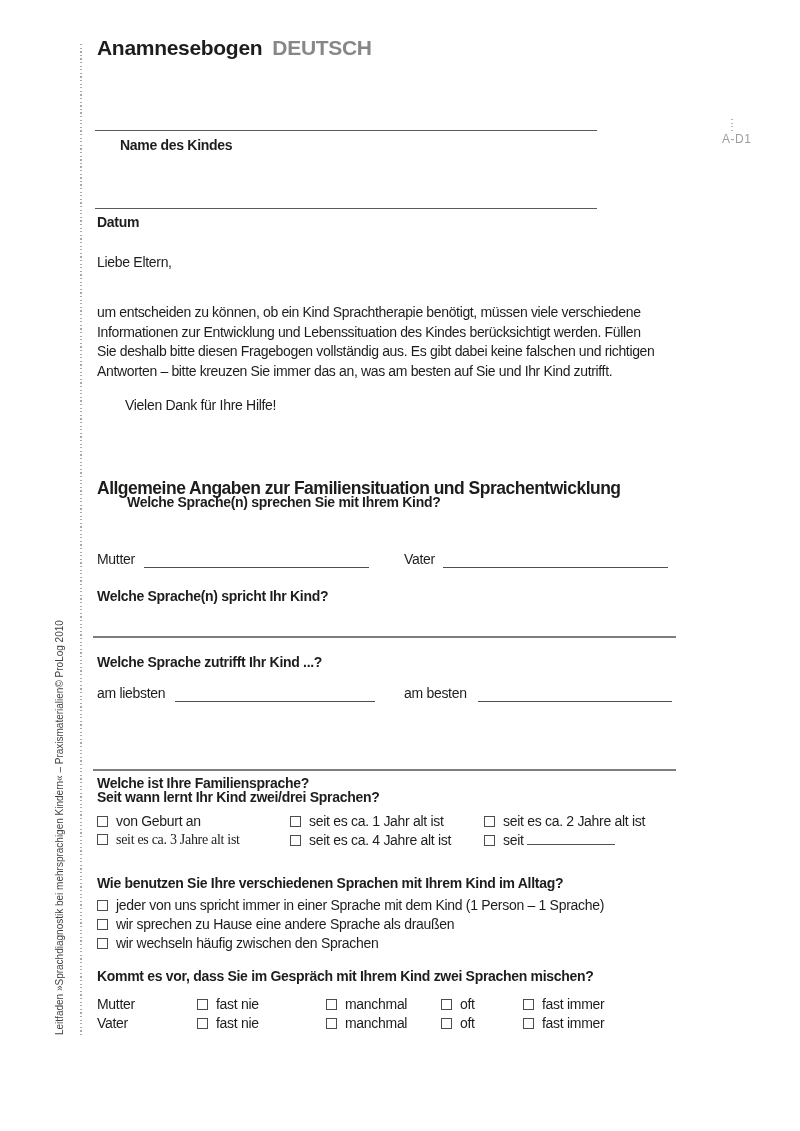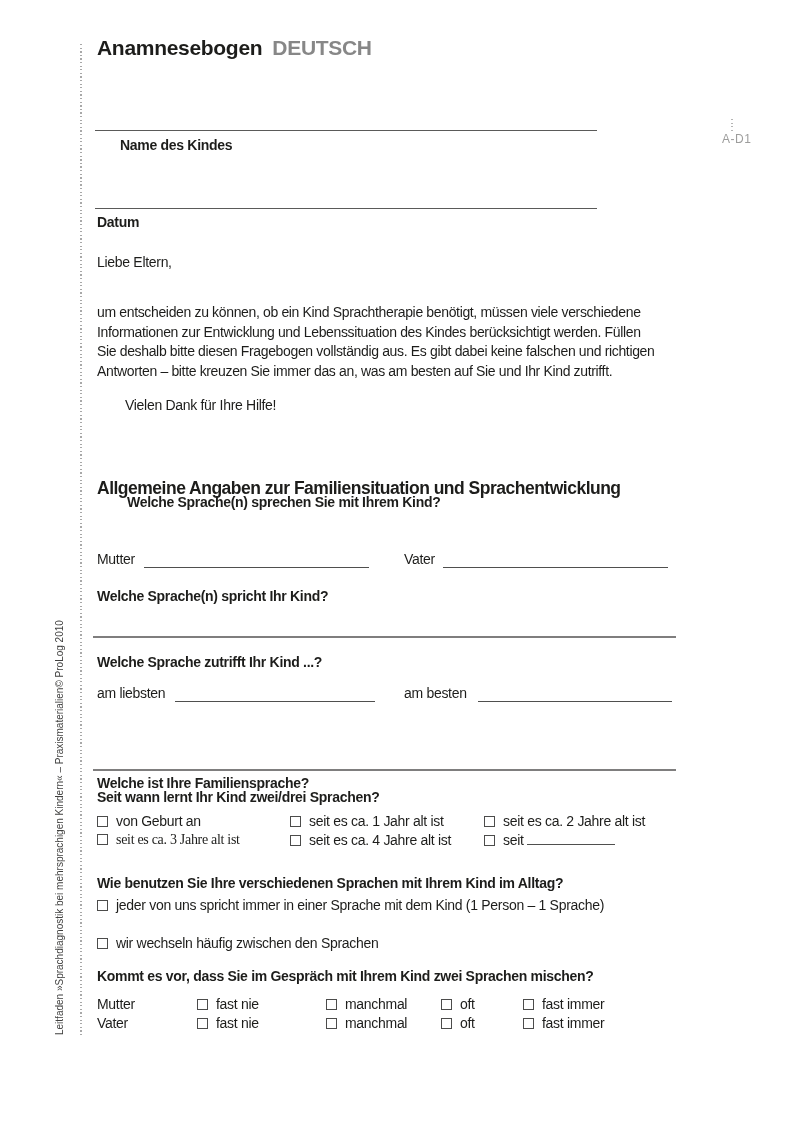--- a/index.html
+++ b/index.html
@@ -117,20 +117,23 @@
   <div class="abs row" style="top:832px;">
     <span class="cell" style="left:0;font-family:Liberation Serif, serif;"><span class="checkbox"></span><span>seit es ca. 3 Jahre alt ist</span></span>
     <span class="cell" style="left:193px;"><span class="checkbox"></span><span>seit es ca. 4 Jahre alt ist</span></span>
     <span class="cell" style="left:387px;"><span class="checkbox"></span><span>seit</span>&nbsp;<span class="seit-line"></span></span>
   </div>
 
   <div class="abs lbl-bold" style="top:875px;">Wie benutzen Sie Ihre verschiedenen Sprachen mit Ihrem Kind im Alltag?</div>
   <div class="abs row" style="top:897px;">
     <span class="cell" style="left:0;"><span class="checkbox"></span><span>jeder von uns spricht immer in einer Sprache mit dem Kind (1 Person – 1 Sprache)</span></span>
   </div>
+  <div class="abs row" style="top:916px;">
+    <span class="cell" style="left:0;"><span class="checkbox"></span><span>wir sprechen zu Hause eine andere Sprache als draußen</span></span>
+  </div>
   <div class="abs row" style="top:935px;">
     <span class="cell" style="left:0;"><span class="checkbox"></span><span>wir wechseln häufig zwischen den Sprachen</span></span>
   </div>
 
   <div class="abs lbl-bold" style="top:968px;">Kommt es vor, dass Sie im Gespräch mit Ihrem Kind zwei Sprachen mischen?</div>
   <div class="abs row" style="top:996px;">
     <span class="cell" style="left:0;">Mutter</span>
     <span class="cell" style="left:100px;"><span class="checkbox"></span><span>fast nie</span></span>
     <span class="cell" style="left:229px;"><span class="checkbox"></span><span>manchmal</span></span>
     <span class="cell" style="left:344px;"><span class="checkbox"></span><span>oft</span></span>

